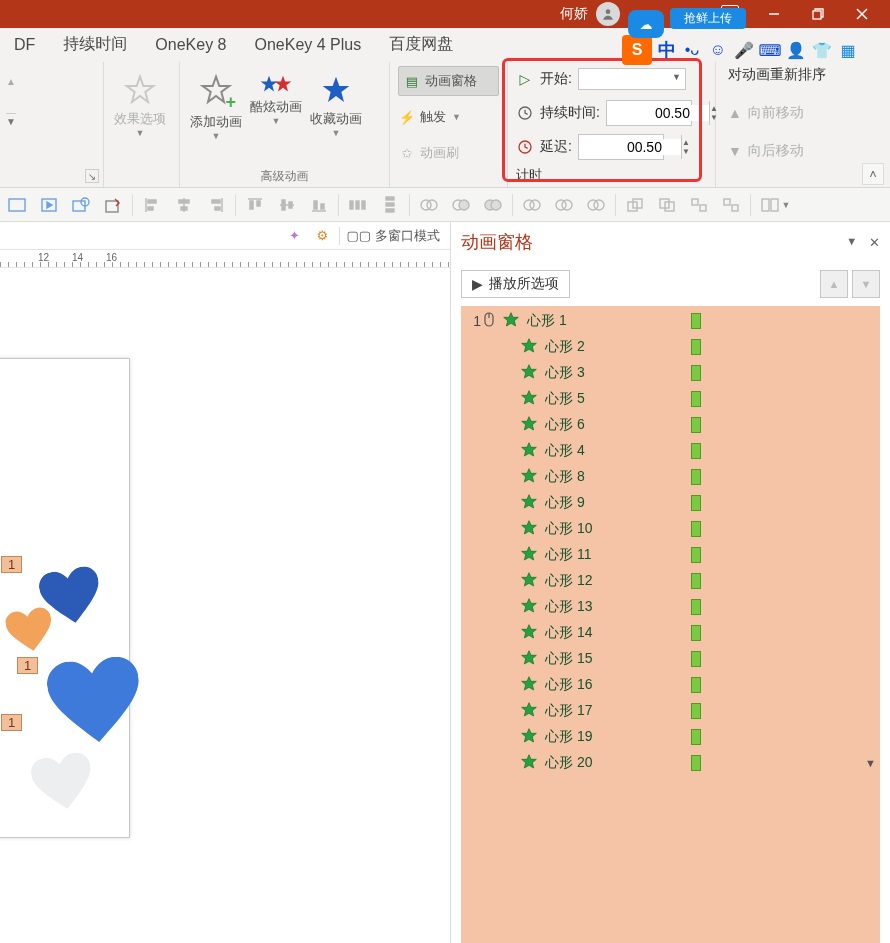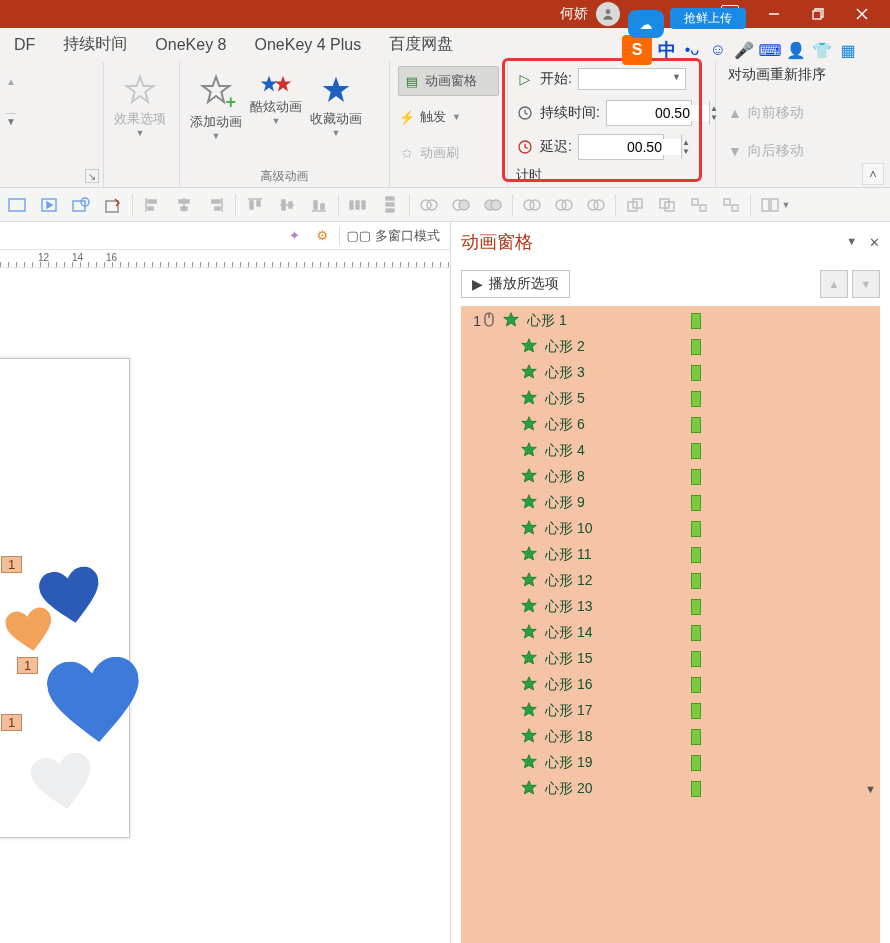--- a/index.html
+++ b/index.html
@@ -685,30 +685,20 @@
           <span class="label">心形 17</span>
           <span class="bar"></span>
         </div>
         <div class="anim-row">
           <span class="seq"></span>
           <span class="mouse-ic"></span>
           <span class="indent" style="width: 22px;"></span>
           <span class="star-ic"><svg width="16" height="16">
               <use href="#greenstar"></use>
             </svg></span>
-          <span class="label">心形 18</span>
-          <span class="bar"></span>
-        </div>
-        <div class="anim-row">
-          <span class="seq"></span>
-          <span class="mouse-ic"></span>
-          <span class="indent" style="width: 22px;"></span>
-          <span class="star-ic"><svg width="16" height="16">
-              <use href="#greenstar"></use>
-            </svg></span>
           <span class="label">心形 19</span>
           <span class="bar"></span>
         </div>
         <div class="anim-row">
           <span class="seq"></span>
           <span class="mouse-ic"></span>
           <span class="indent" style="width: 22px;"></span>
           <span class="star-ic"><svg width="16" height="16">
               <use href="#greenstar"></use>
             </svg></span>

